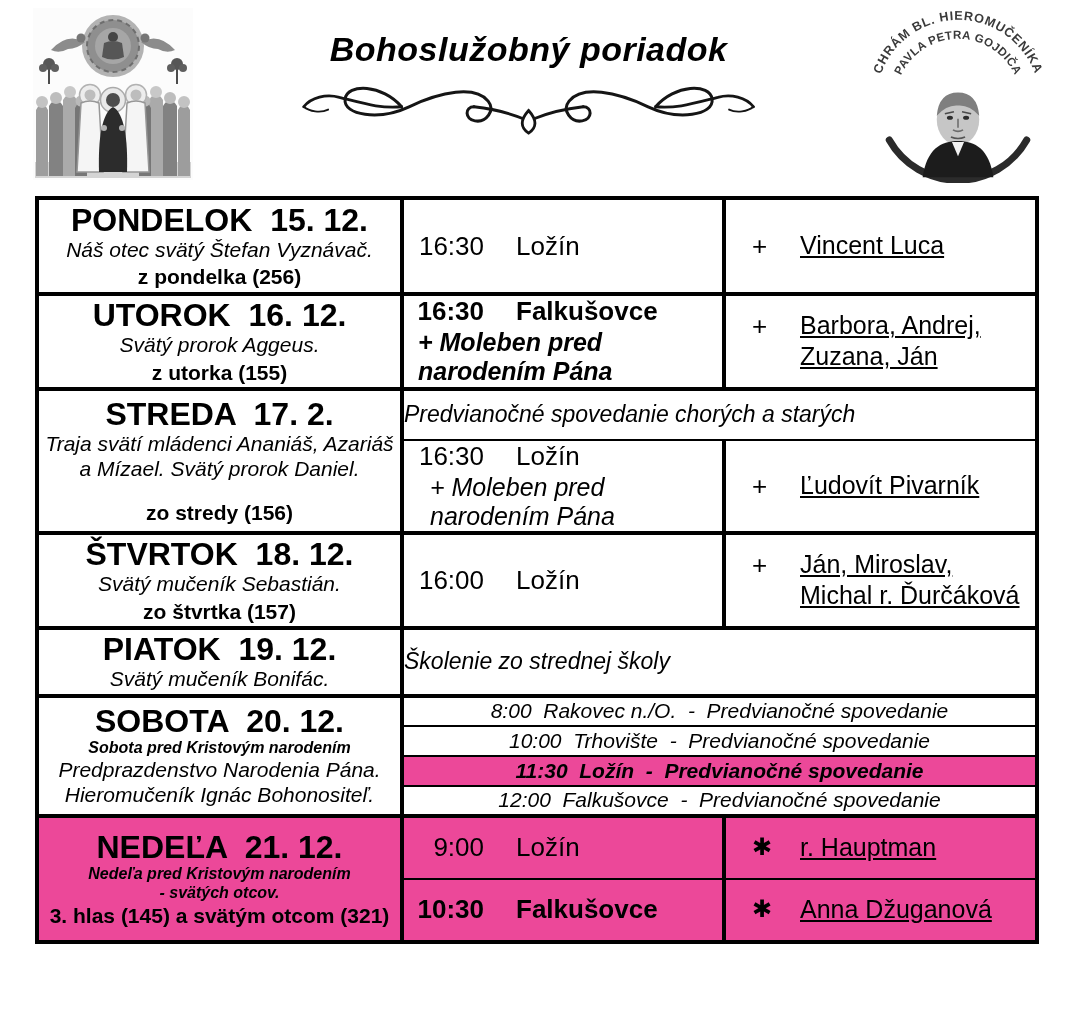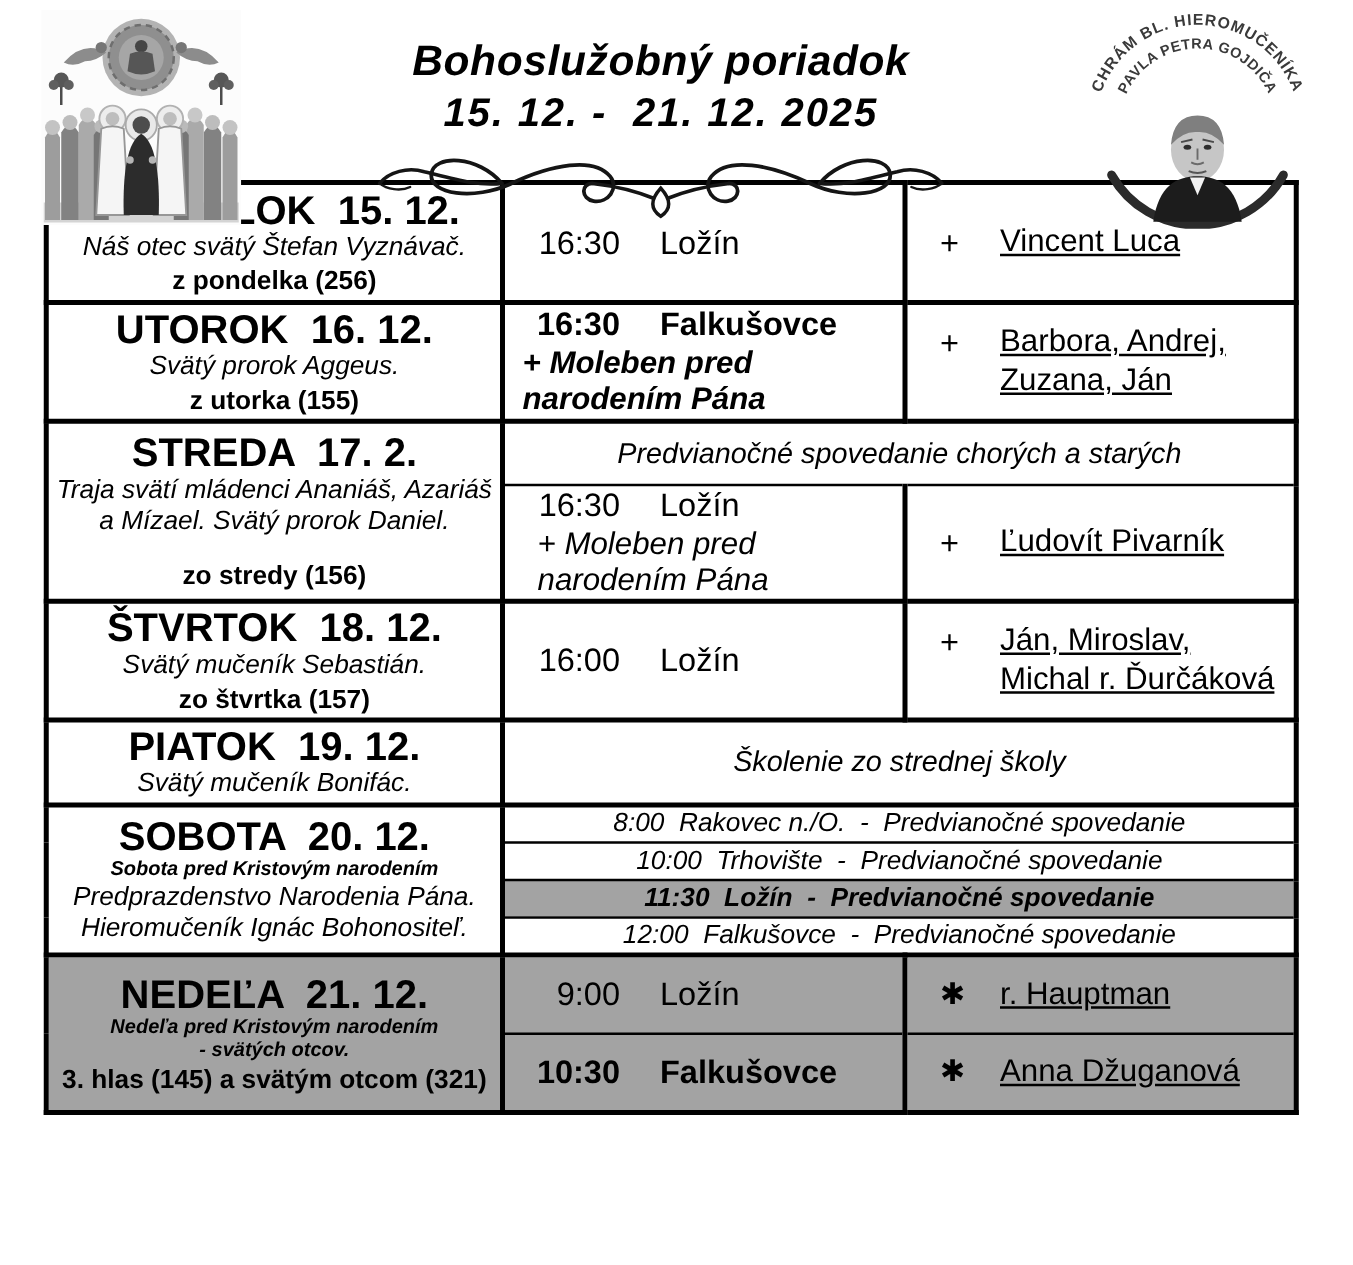--- a/index.html
+++ b/index.html
@@ -2,61 +2,61 @@
 <html><head>
 <meta charset="utf-8">
 <style>
   html,body { margin:0; padding:0; }
   body {
     width:1082px; height:1012px; background:#ffffff;
     font-family:"Liberation Sans", sans-serif; color:#000;
     position:relative; overflow:hidden;
   }
   
-  .header { position:relative; height:144px; }
+  .header { position:relative; height:196px; }
   .ascension { position:absolute; left:33px; top:8px; }
   .stamp { position:absolute; right:28px; top:5px; }
   .title-block { position:absolute; left:50%; top:30px; transform:translateX(-52%); text-align:center; width:620px; }
   .doc-title { font-size:34px; font-weight:bold; font-style:italic; letter-spacing:0.5px; white-space:pre-wrap; }
   .doc-date  { font-size:32px; font-weight:bold; font-style:italic; margin-top:3px; letter-spacing:1.5px; white-space:pre-wrap; }
   .flourish  { margin-top:2px; }
 
   
   table.schedule { border-collapse:collapse; table-layout:fixed; width:1000px; margin-left:35px; }
   td { border:4px solid #000; padding:0; vertical-align:middle; overflow:hidden; }
 
   .bt-thin { border-top-width:2px !important; }
   .bb-thin { border-bottom-width:2px !important; }
-  .gray    { background:#a3a3a3; }
+  .gray    { background:#ec4899; }
 
   tr.r1 {height:96px;} tr.r2 {height:94px;}
   tr.r3a{height:51px;} tr.r3b{height:80px;}
   tr.r4 {height:94px;} tr.r5 {height:65px;}
   tr.rs {height:30px;} tr.rn {height:63px;}
 
   .day-cell { text-align:center; padding:2px 4px; }
   .day-title { font-weight:bold; font-size:32px; white-space:pre-wrap; line-height:1.1; }
   .feast { font-style:italic; font-size:21px; line-height:1.18; }
   .feast-bi { font-style:italic; font-weight:bold; font-size:16px; line-height:1.18; }
   .tone { font-weight:bold; font-size:21px; margin-top:3px; }
   .tone-tight { font-weight:bold; font-size:21px; margin-top:1px; }
 
-  .svc-line { display:flex; align-items:baseline; padding-left:18px; }
+  .svc-line { display:flex; align-items:baseline; padding-left:6px; }
   .svc-time { font-size:26px; min-width:74px; text-align:right; white-space:pre; }
   .svc-place{ font-size:26px; margin-left:32px; }
   .bold .svc-time, .bold .svc-place { font-weight:bold; }
   .svc-note { font-style:italic; font-size:25px; padding-left:14px; margin-top:1px; white-space:pre-wrap; }
   .note-bold { font-weight:bold; }
 
   .names-wrap { display:flex; align-items:flex-start; padding-left:26px; padding-right:4px; }
   .sym { font-size:26px; line-height:1.25; width:18px; flex:none; }
   .sym-star { font-family:"DejaVu Sans", sans-serif; font-size:24px; }
   .names { font-size:25px; line-height:1.25; margin-left:30px;text-decoration:underline; }
 
-  .banner { text-align:center; font-style:italic; font-size:23px; white-space:pre-wrap; }
+  .banner { font-style:italic; font-size:23px; white-space:pre-wrap; }
   .sub-line { text-align:center; font-style:italic; font-size:21px; white-space:pre-wrap; }
   .sub-line.hl { font-weight:bold; }
 </style>
 </head>
 <body>
 
 <div class="header">
 
   <svg class="ascension" width="160" height="172" viewBox="0 0 160 172">
     <rect x="0" y="0" width="160" height="172" fill="#fcfcfc"></rect>
@@ -109,21 +109,20 @@
 
     <circle cx="80" cy="92" r="12.5" fill="#e9e9e9" stroke="#aaaaaa" stroke-width="1.5"></circle>
     <circle cx="80" cy="92" r="7" fill="#4d4d4d"></circle>
     <path d="M80 99 C69 105 65 130 66 164 L94 164 C95 130 91 105 80 99 Z" fill="#2c2c2c"></path>
     <circle cx="71" cy="120" r="3" fill="#b5b5b5"></circle>
       <circle cx="89" cy="120" r="3" fill="#b5b5b5"></circle>
   </svg>
 
   <div class="title-block">
     <div class="doc-title">Bohoslužobný poriadok</div>
-    <div class="doc-date">15. 12. -  21. 12. 2025</div>
     <svg class="flourish" width="490" height="64" viewBox="0 0 490 68">
       <g stroke="#151515" fill="none" stroke-linecap="round">
         <g id="lf">
           <path stroke-width="3" d="M6 38 C14 28 30 24 44 28 C72 35 88 40 110 38"></path>
           <path stroke-width="2" d="M6 38 C12 43 24 45 32 41"></path>
           <path stroke-width="3.2" d="M110 38 C90 14 52 13 50 30 C48 47 86 53 118 38 C152 22 188 15 202 32 C210 42 200 55 188 53 C177 51 177 38 187 38"></path>
           <path stroke-width="3" d="M187 38 C205 40 223 44 240 51"></path>
         </g>
         <use href="#lf" transform="translate(490,0) scale(-1,1)"></use>
         <path stroke-width="3" fill="#ffffff" d="M245 42 C236 52 236 60 245 66 C254 60 254 52 245 42 Z"></path>

